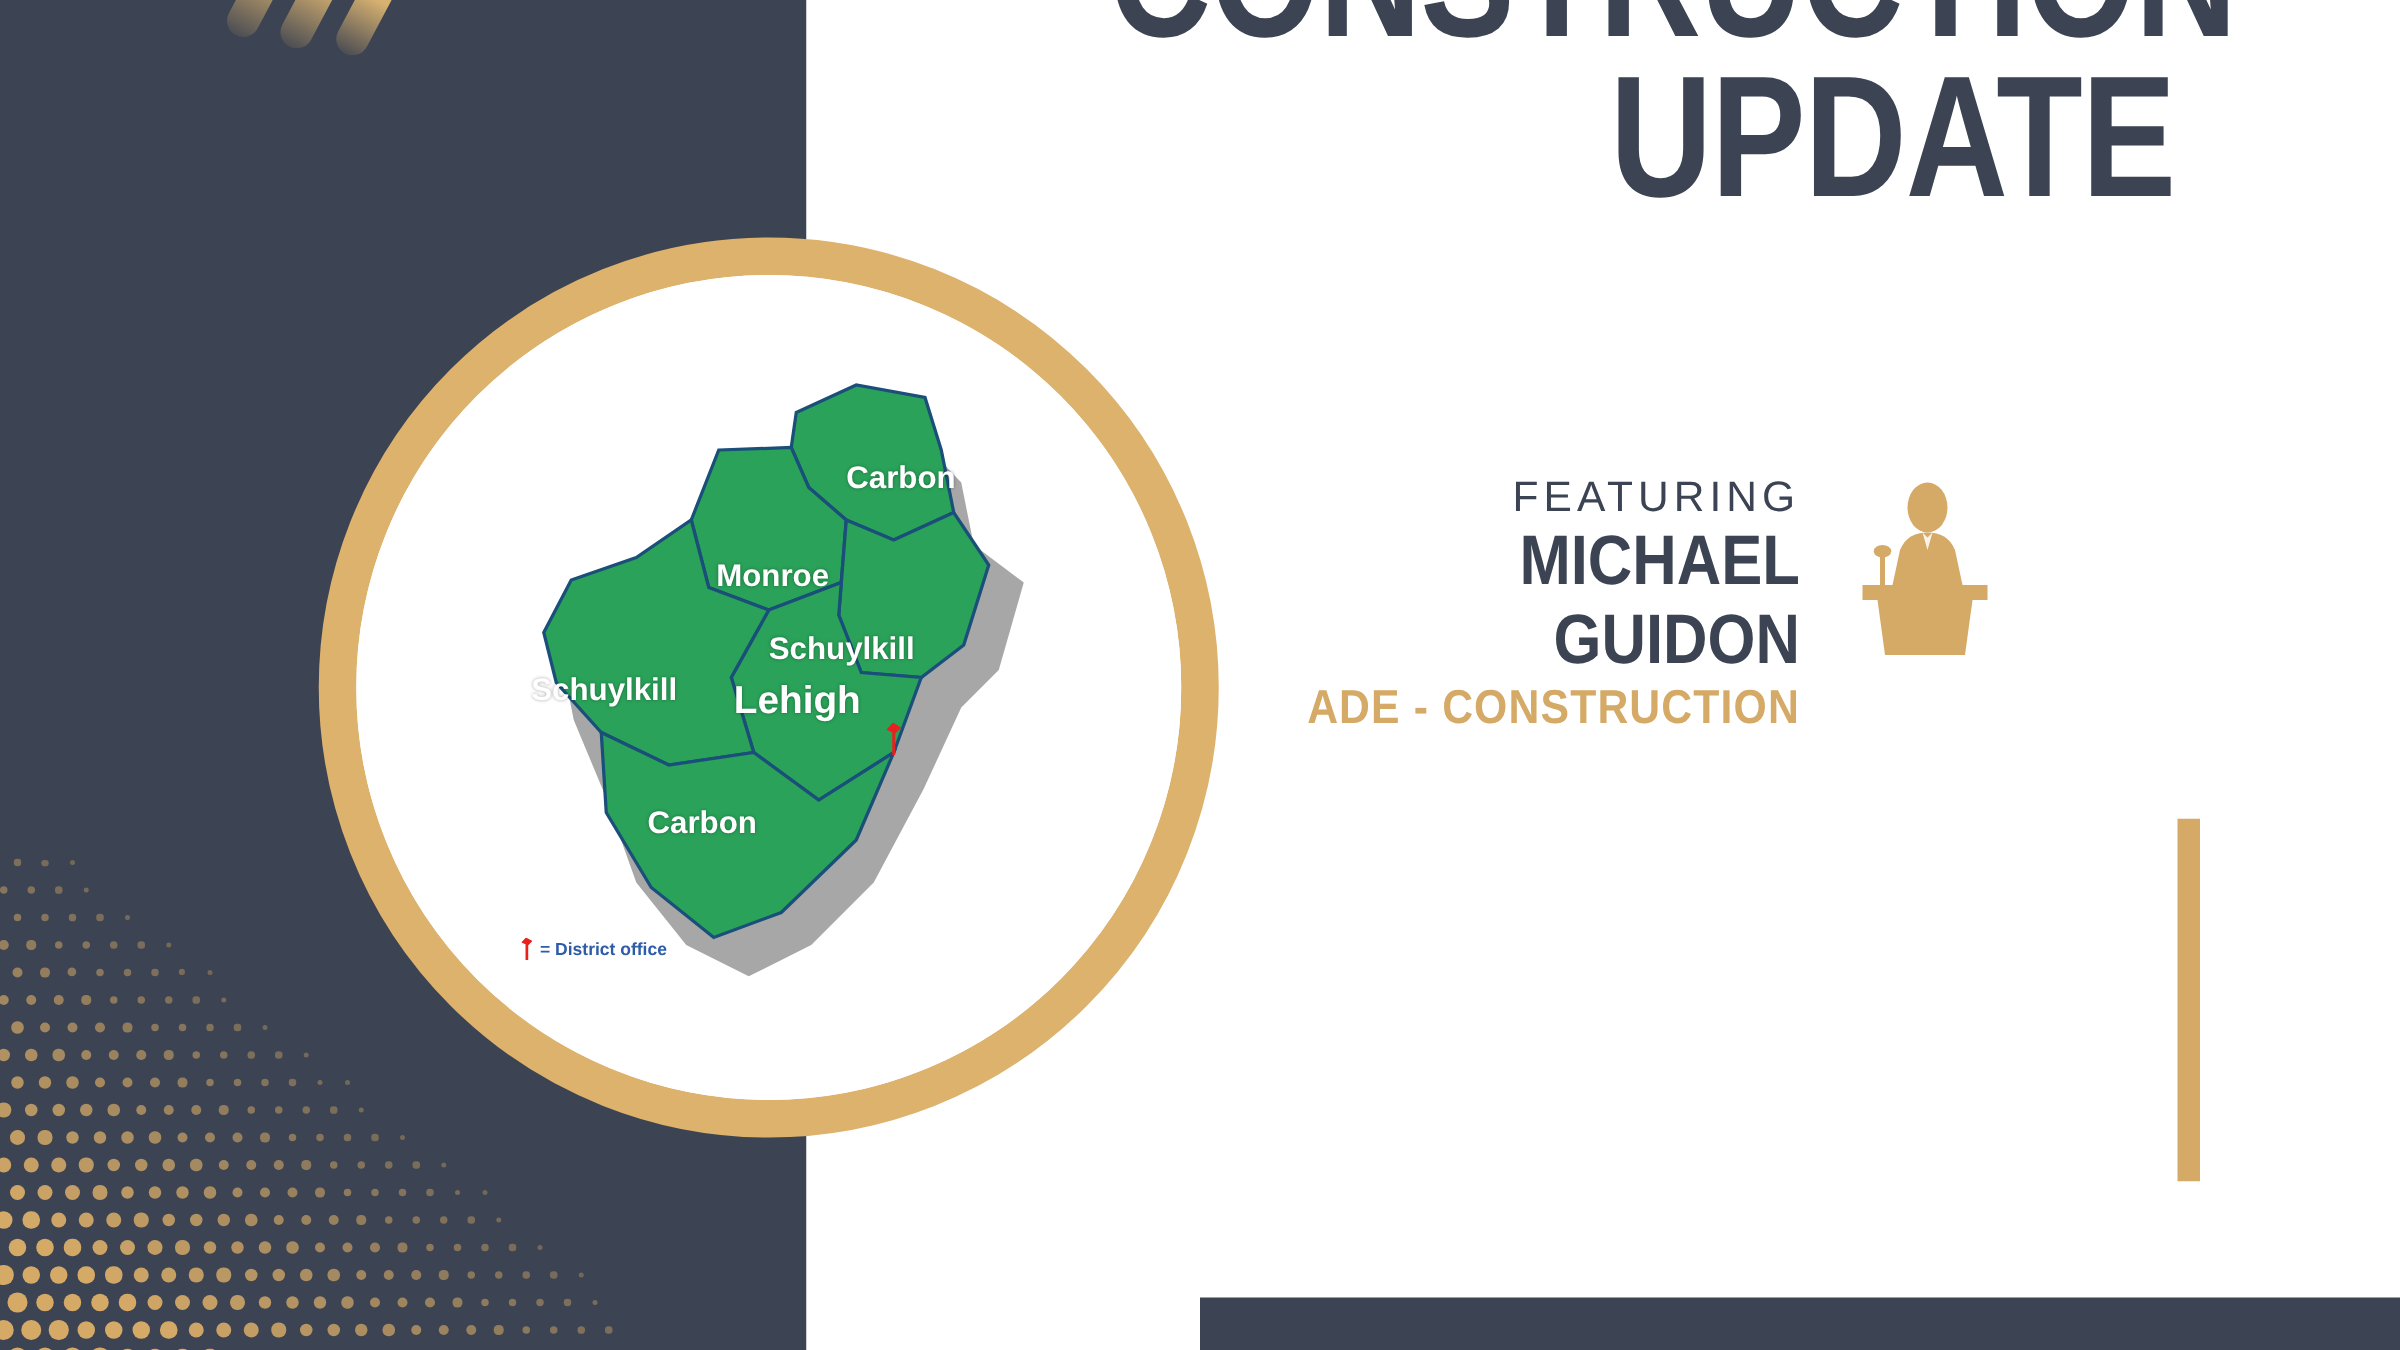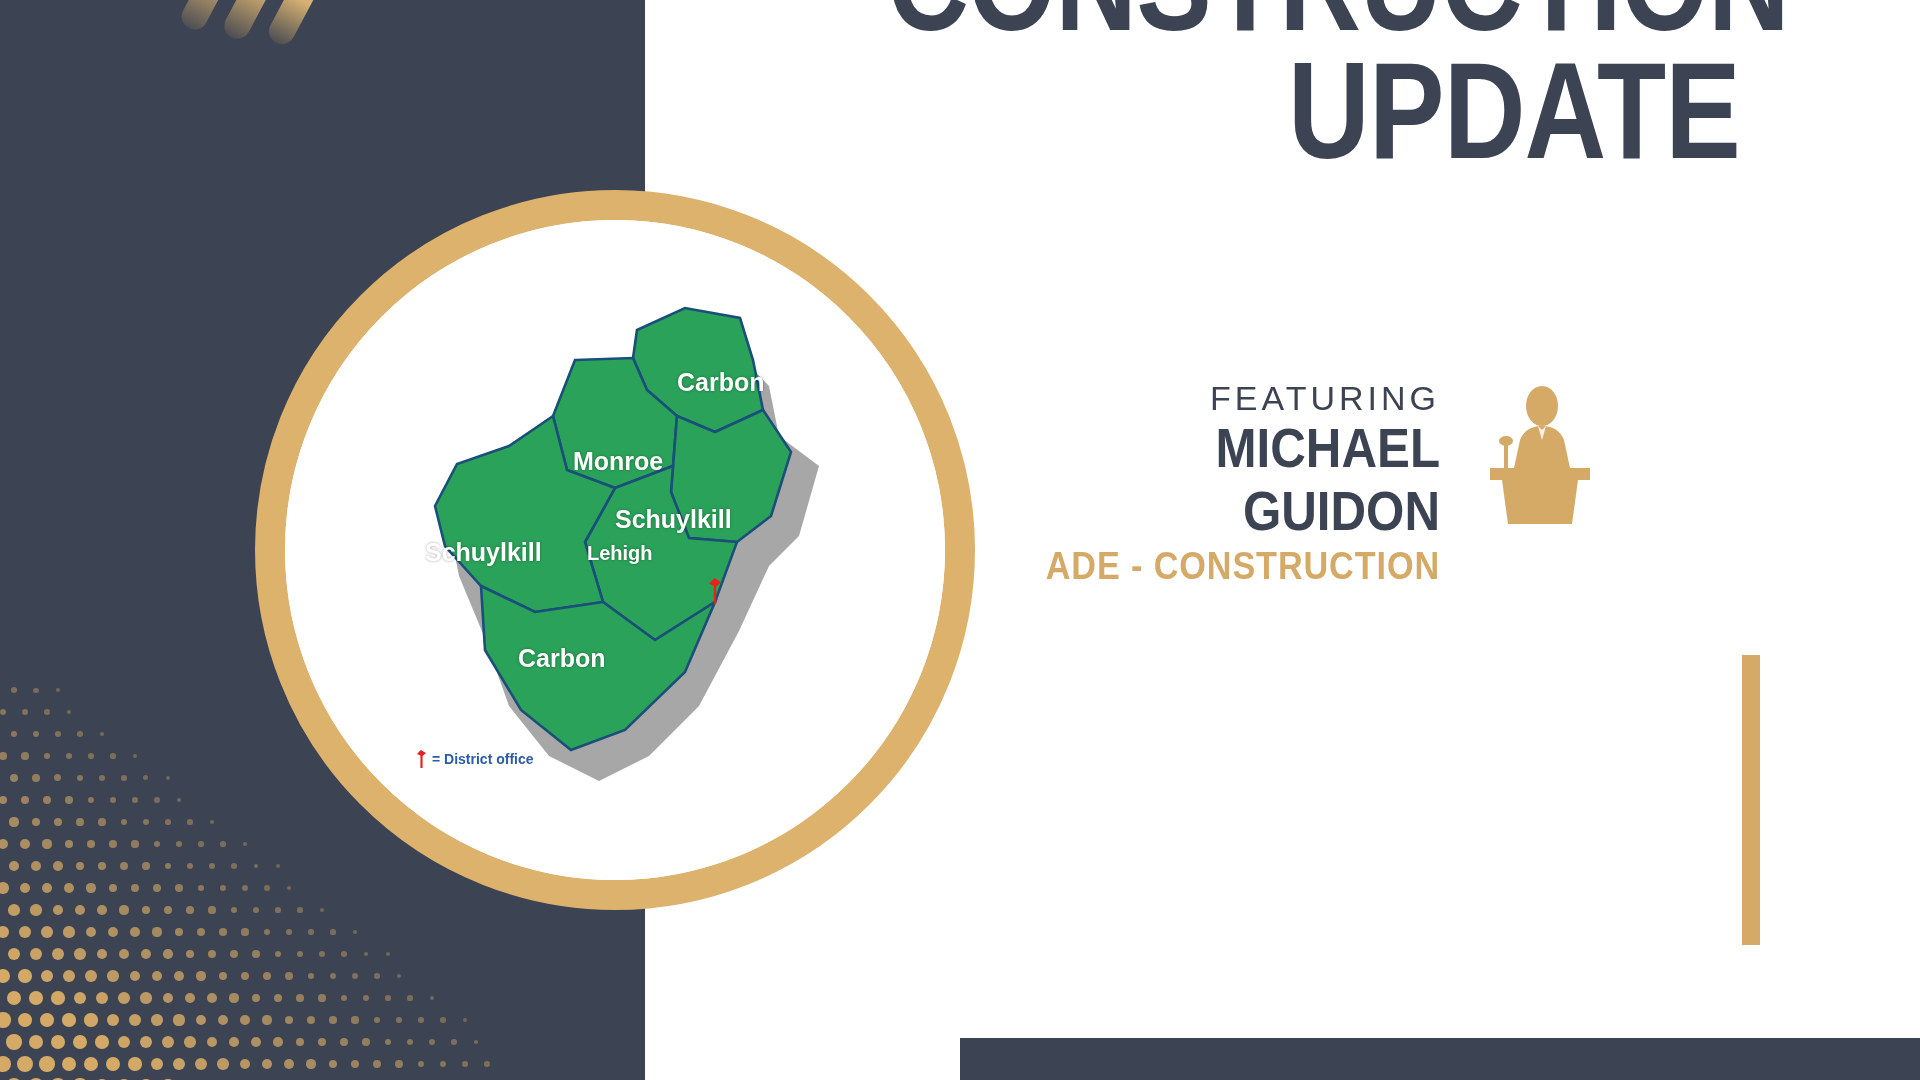--- a/index.html
+++ b/index.html
@@ -79,21 +79,21 @@
     color:#ffffff;
     font-weight:bold;
     font-family:"Liberation Sans", sans-serif;
     text-shadow:0 0 3px rgba(0,0,0,.35);
     white-space:nowrap;
   }
   .lbl-monroe      { left:392px; top:148px; font-size:25px; }
   .lbl-carbon      { left:288px; top:227px; font-size:25px; }
   .lbl-northampton { left:330px; top:285px; font-size:25px; }
   .lbl-schuylkill  { left:140px; top:318px; font-size:25px; }
-  .lbl-lehigh      { left:302px; top:322px; font-size:20px; }
+  .lbl-lehigh      { left:302px; top:322px; font-size:31px; }
   .lbl-berks       { left:233px; top:424px; font-size:25px; }
 
   .map-legend {
     position:absolute;
     left:132px; top:530px;
     display:flex; align-items:center; gap:6px;
     font-size:14px; font-weight:bold; color:#2d5ca8;
     white-space:nowrap;
   }
   .legend-pin {

